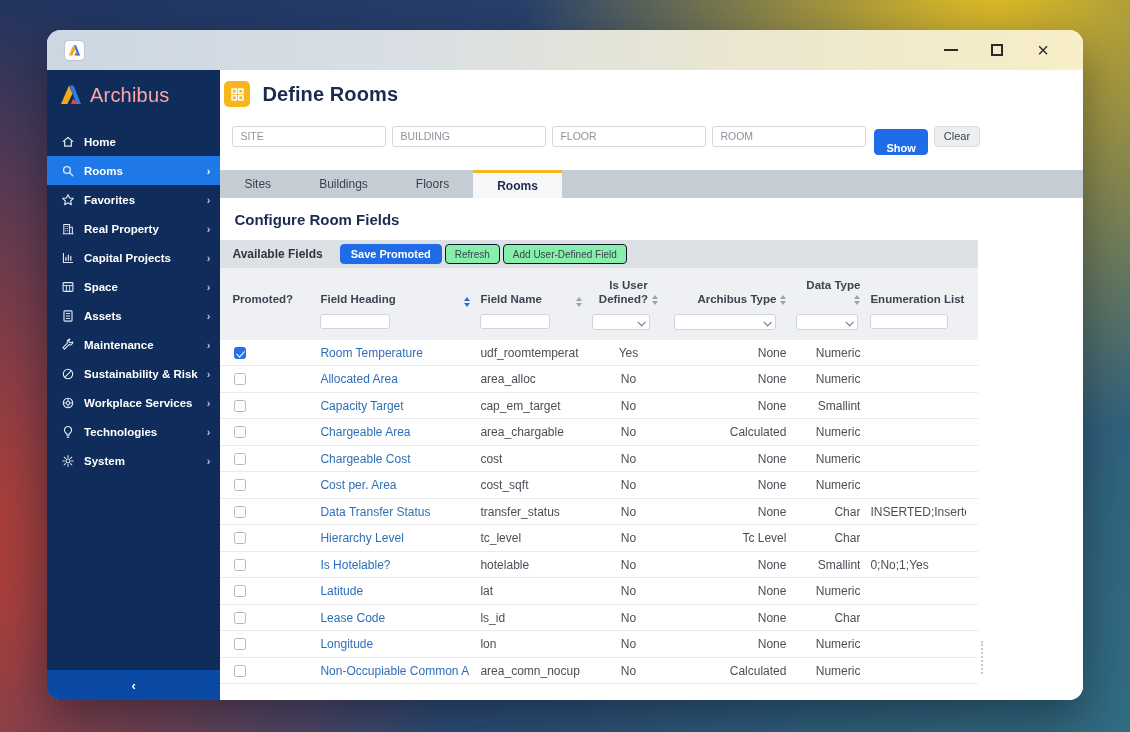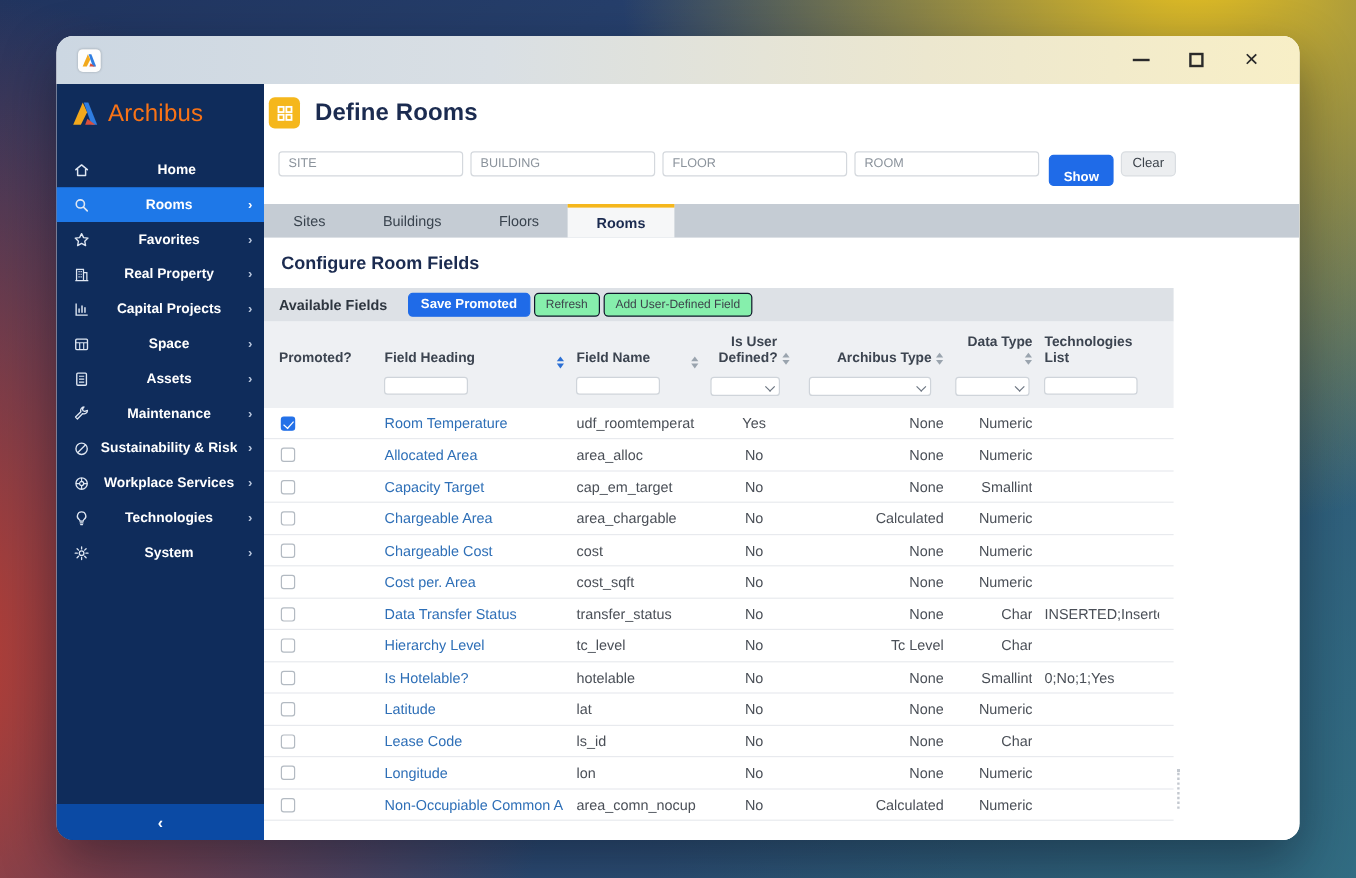--- a/index.html
+++ b/index.html
@@ -33,28 +33,28 @@
   .win-btn { width:16px; height:16px; display:flex; align-items:center; justify-content:center; cursor:default; }
   .minimize-bar { width:14px; height:0; border-top:2px solid #2a2a2a; }
   .maximize-box { width:12px; height:12px; border:2px solid #2a2a2a; }
   .close-glyph { font-size:20px; line-height:16px; color:#2a2a2a; font-weight:400; }
   
   .window-body { flex:1; display:flex; min-height:0; }
   
   .sidebar { flex:0 0 158px; background:#0f2c5b; color:#fff; display:flex; flex-direction:column; position:relative; }
   .brand { display:flex; align-items:center; gap:7px; padding:13px 12px 12px 12px; }
   .brand svg { width:24px; height:24px; }
-  .brand-name { font-size:20px; font-weight:400; letter-spacing:.2px; color:#f97316; }
+  .brand-name { font-size:20px; font-weight:400; letter-spacing:.2px; color:#fca5a5; }
   .nav { margin-top:8px; }
   .nav-item { height:29px; display:flex; align-items:center; gap:9px; padding:0 10px 0 14px;
     font-size:11.5px; font-weight:700; cursor:pointer; color:#fff; }
   .nav-item.active { background:#1e78e8; }
   .nav-icon { width:14px; height:14px; flex:0 0 14px; color:#dfe7f3; display:flex; }
   .nav-icon svg { width:14px; height:14px; }
-  .nav-label { flex:1; white-space:nowrap; overflow:hidden;text-align:center; }
+  .nav-label { flex:1; white-space:nowrap; overflow:hidden; }
   .nav-chevron { font-size:11px; color:#b9c6dd; font-weight:700; }
   .nav-item.active .nav-chevron { color:#fff; }
   .collapse-bar { position:absolute; left:0; right:0; bottom:0; height:30px; background:#0b4aa4;
     display:flex; align-items:center; justify-content:center; cursor:pointer;
     color:#fff; font-size:13px; font-weight:700; }
   
   .main { flex:1; background:#fff; position:relative; overflow:hidden; }
   .main-header { display:flex; align-items:center; gap:12px; padding:11px 12px 8px 4px; }
   .dr-icon { width:26px; height:26px; border-radius:5px; background:#f5b71c; display:flex; align-items:center; justify-content:center; }
   .dr-icon svg { width:15px; height:15px; }
@@ -349,21 +349,21 @@
                   <i class="down"></i>
                 </span>
             </div>
             <div class="hcell right">
               <span>Data Type</span><span class="sort">
                   <i class="up"></i>
                   <i class="down"></i>
                 </span>
             </div>
             <div class="hcell">
-              <span>Technologies List</span>
+              <span>Enumeration List</span>
             </div>
           </div>
           <div class="frow">
             <div></div>
             <input class="hfilter-input" style="">
             <input class="hfilter-input" style="">
             <div class="hfilter-select" style="width:58px;"></div>
             <div class="hfilter-select" style="width:102px;"></div>
             <div class="hfilter-select" style="width:62px;"></div>
             <input class="hfilter-input" style="width: 78px;">

